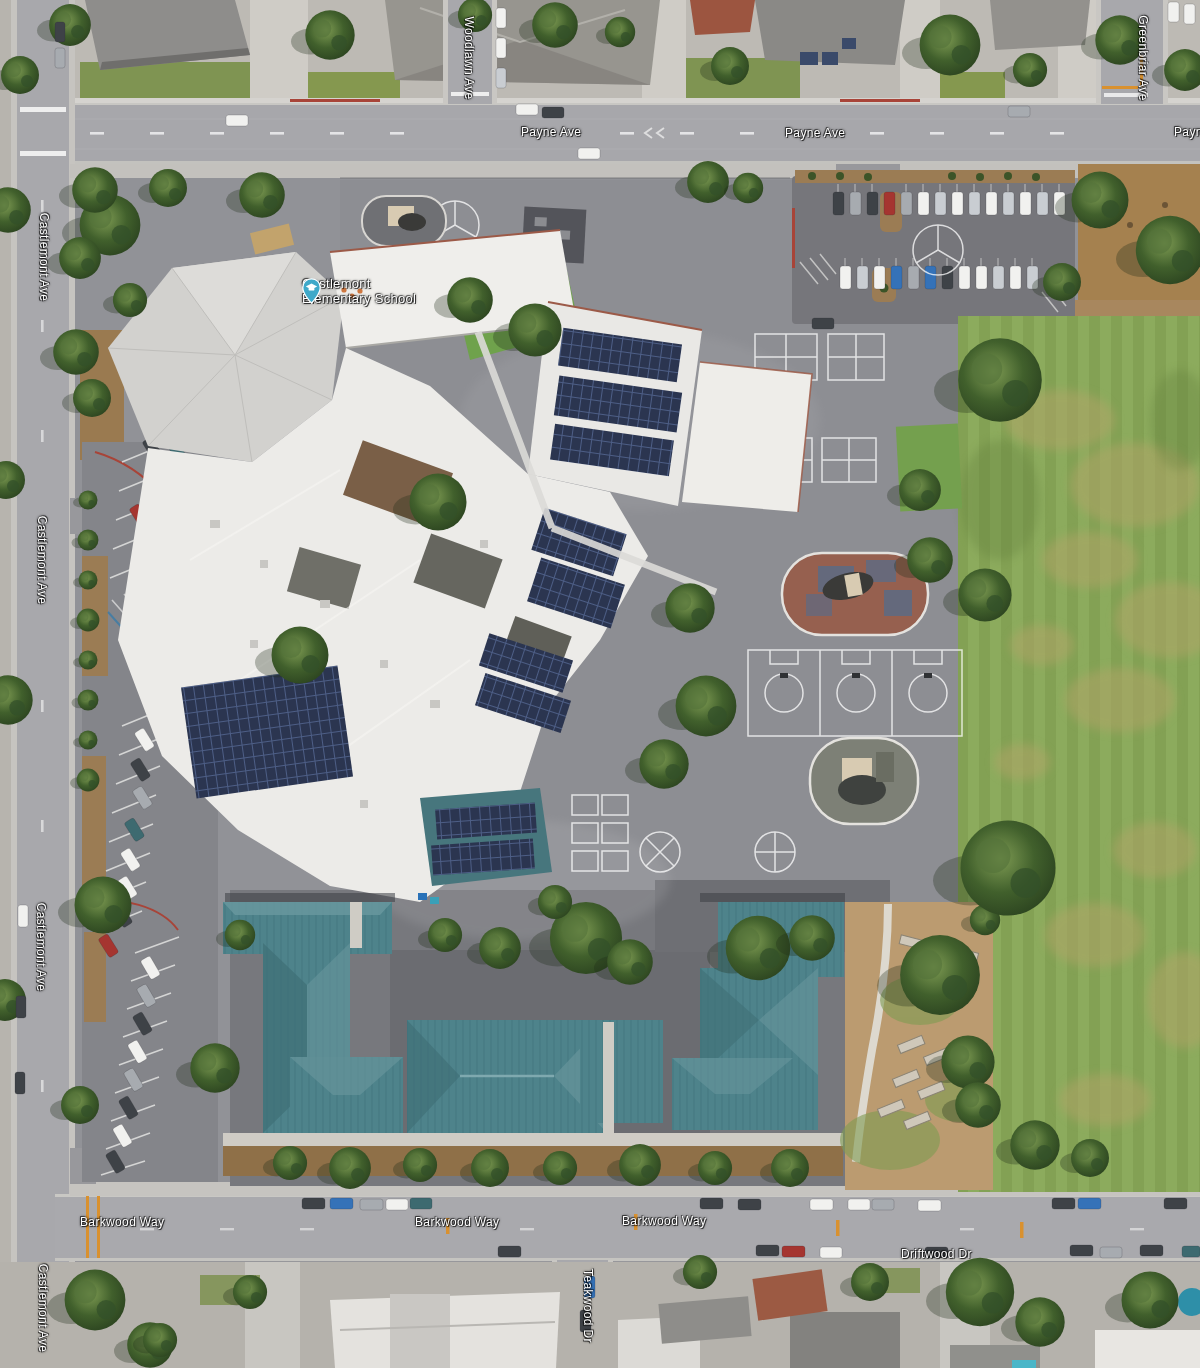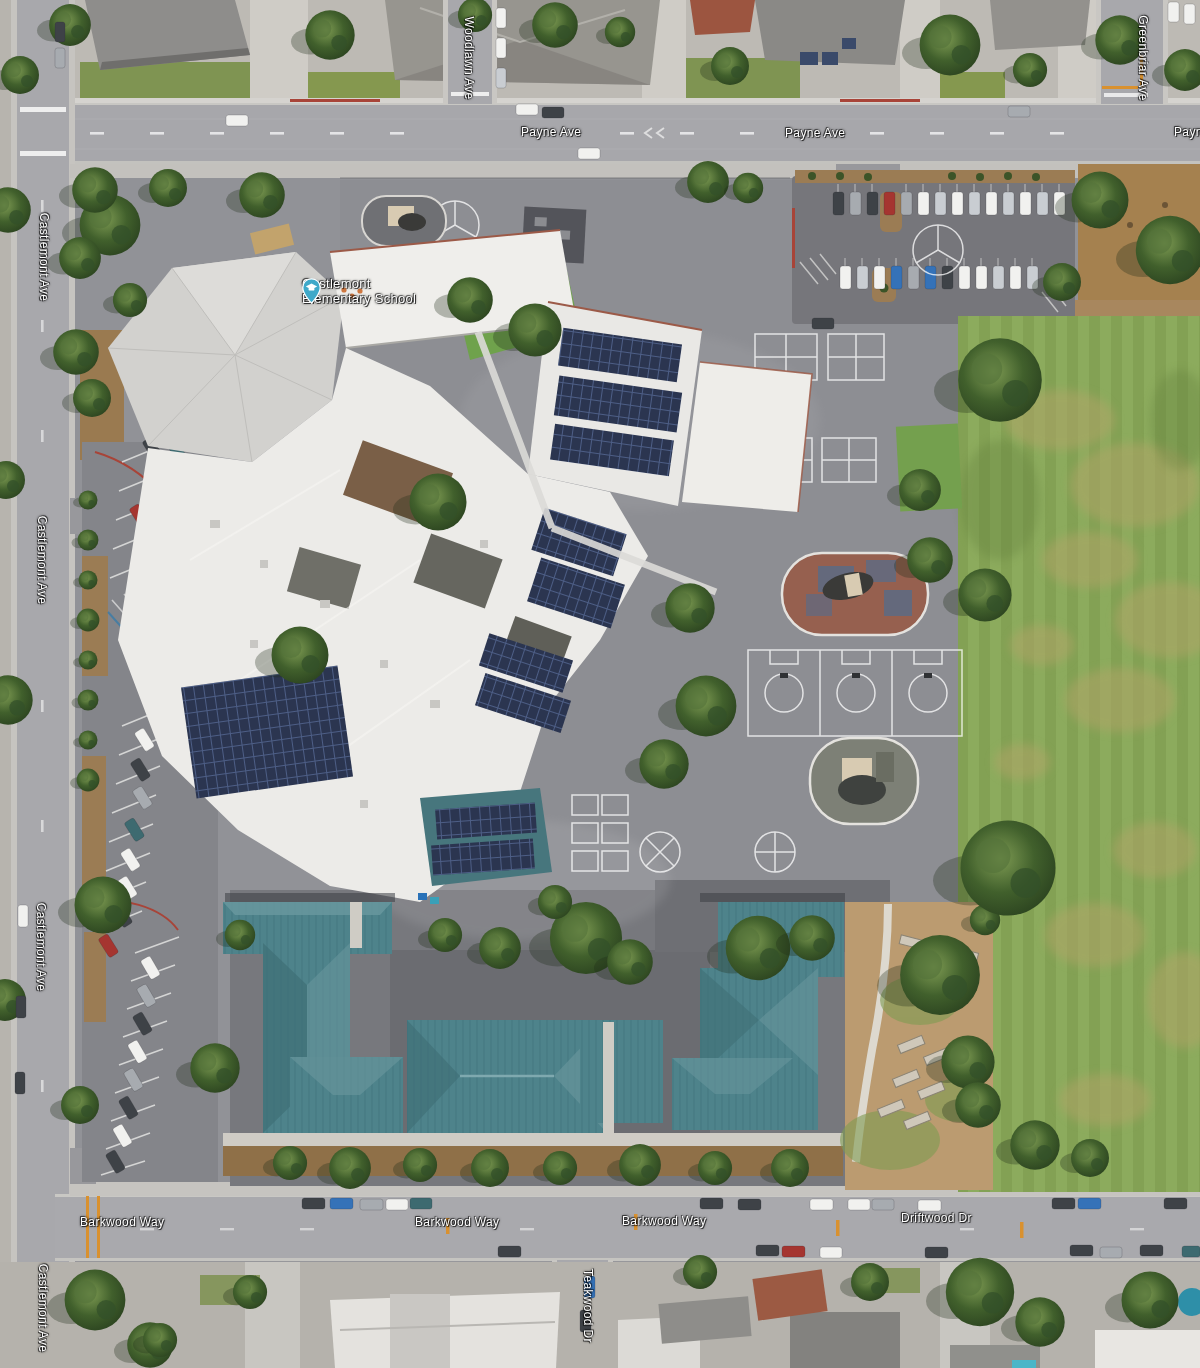--- a/index.html
+++ b/index.html
@@ -683,14 +683,14 @@
 <div class="map-label v" style="left:41px;top:947px">Castlemont Ave</div>
 <div class="map-label v" style="left:43px;top:1308px">Castlemont Ave</div>
 
 <div class="map-label v" style="left:469px;top:58px">Woodlawn Ave</div>
 <div class="map-label v" style="left:1143px;top:58px">Greenbriar Ave</div>
 <div class="map-label v" style="left:588px;top:1306px">Teakwood Dr</div>
 
 <div class="map-label" style="left:80px;top:1215px">Barkwood Way</div>
 <div class="map-label" style="left:415px;top:1215px">Barkwood Way</div>
 <div class="map-label" style="left:622px;top:1214px">Barkwood Way</div>
-<div class="map-label" style="left:901px;top:1211px">Driftwood Dr</div>
+<div class="map-label" style="left:901px;top:1247px">Driftwood Dr</div>
 </div>
 
 </body></html>

